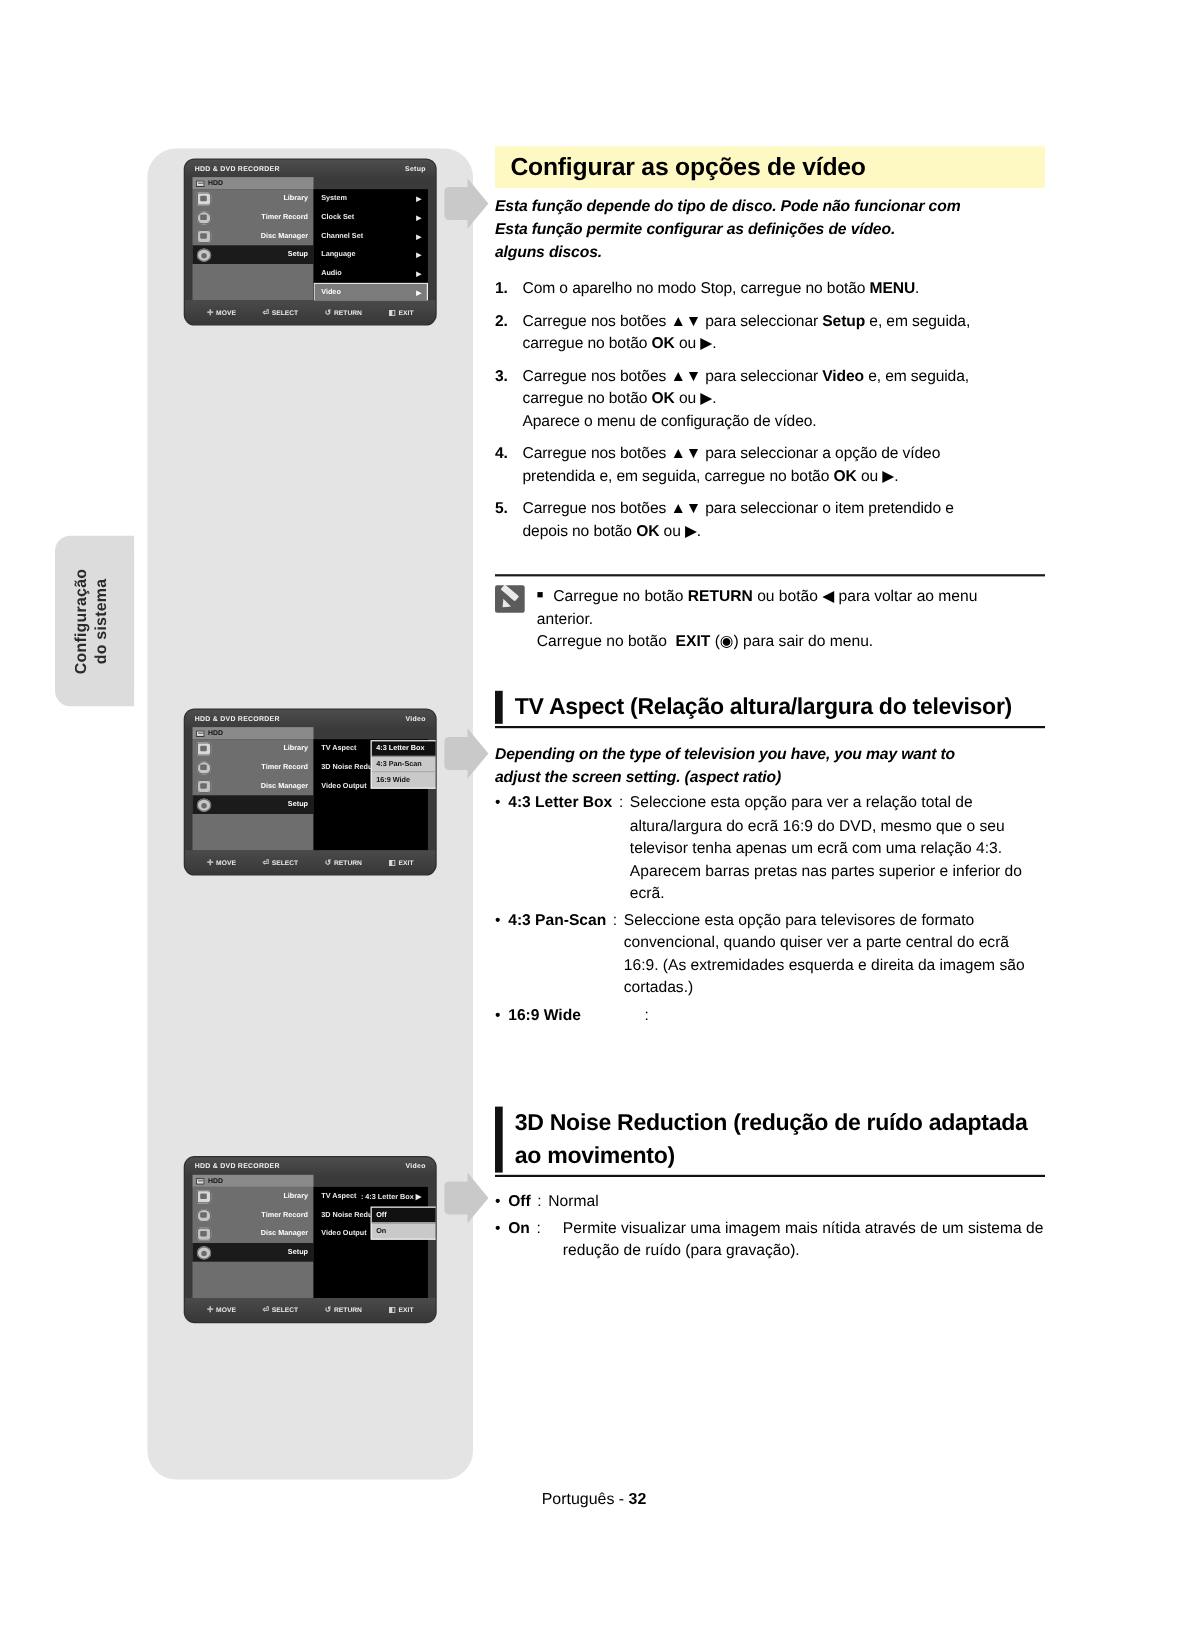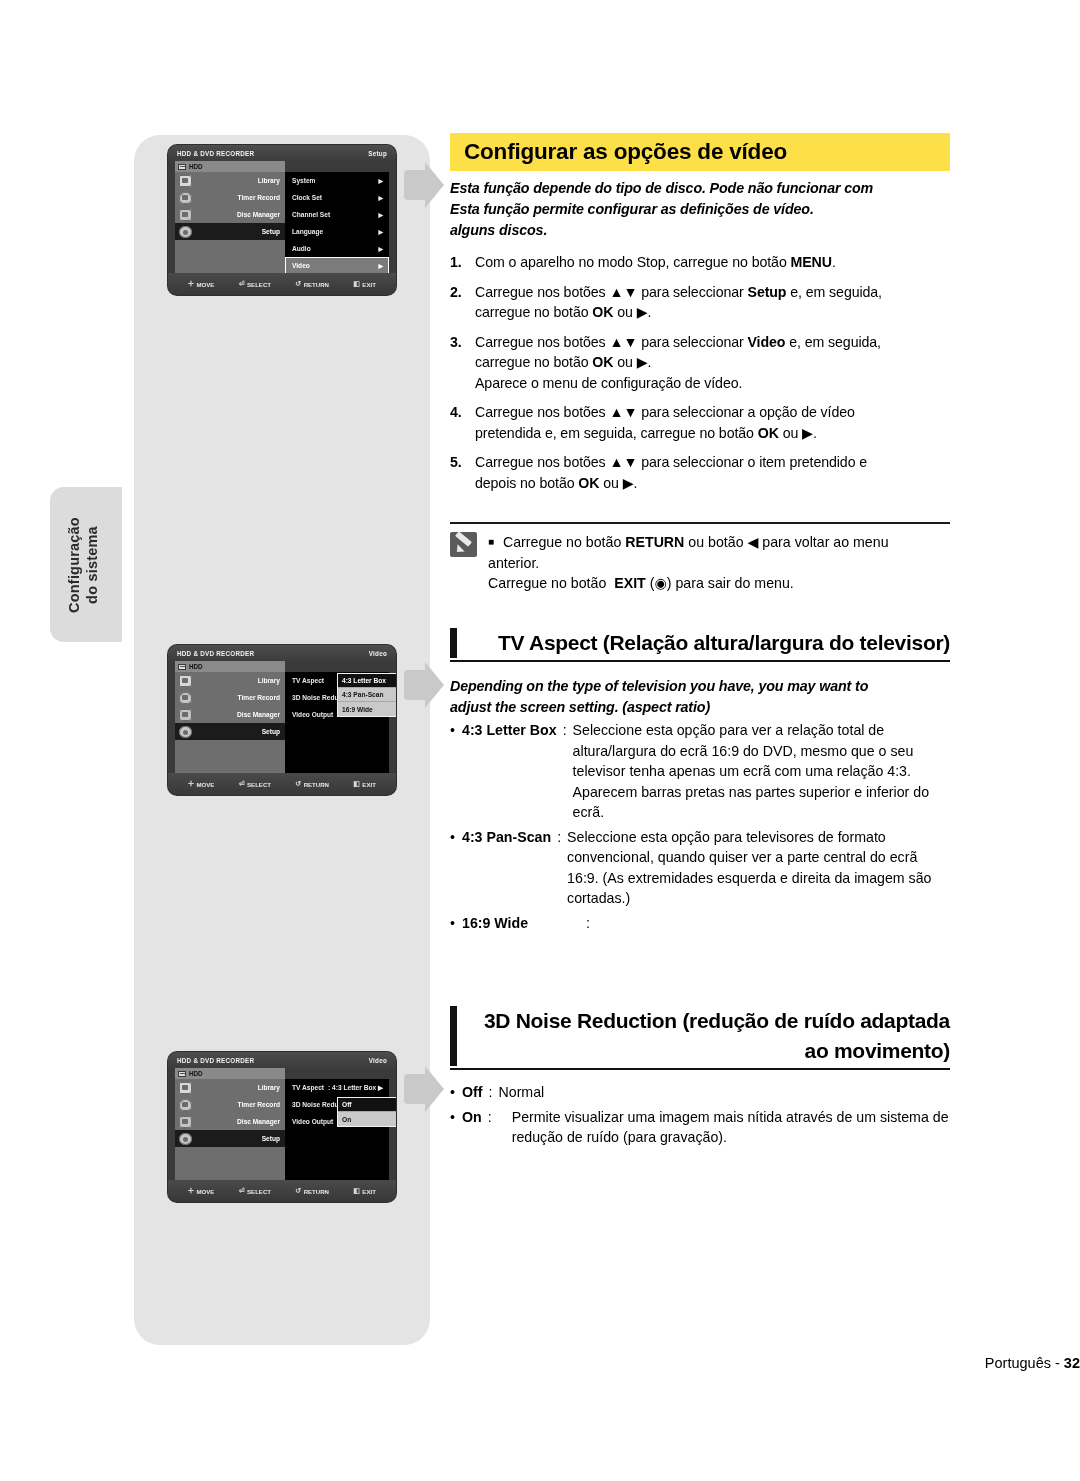--- a/index.html
+++ b/index.html
@@ -153,21 +153,21 @@
     position:absolute; left:0; right:0; bottom:0; height:22px;
     background:linear-gradient(#4a4a4a,#373737);
     display:flex; align-items:center; justify-content:space-around;
     font-size:6.1px; font-weight:bold; color:#e8e8e8;
     padding:0 8px;
   }
   .fb{ display:flex; align-items:center; gap:2.5px; }
   .fb .g{ font-size:7px; color:#d8d8d8; }
   h1.banner{
     position:absolute; left:450px; width:500px;
-    background:#fde047;
+    background:#fef9c3;
     font-size:22.5px; font-weight:bold; line-height:34px;
     margin:0; padding:2px 0 2px 14px;
     letter-spacing:-.2px;
   }
   .intro{
     position:absolute; left:450px; width:492px;
     font-size:14.3px; font-weight:bold; font-style:italic;
     line-height:21px; letter-spacing:-.15px;
   }
   .steps{ position:absolute; left:450px; width:500px; }
@@ -199,21 +199,21 @@
     border-right:5px solid transparent;border-bottom:6px solid #e9e9e9;
     transform:rotate(-135deg);
   }
   .note .ntext{ font-size:14.2px; line-height:20.5px; flex:1; }
   .sq{ font-size:10px; vertical-align:2px; margin-right:5px; }
 
   
   .sechead{
     position:absolute; left:450px; width:500px;
   }
-  .sechead .row{ display:flex; align-items:stretch;text-align:right; }
+  .sechead .row{ display:flex; align-items:stretch; }
   .sechead .bar{ width:7px; background:#111; flex:none; margin-right:11px; }
   .sechead h2{
     margin:0; font-size:21px; font-weight:bold; line-height:30px;
     letter-spacing:-.3px; flex:1;
   }
   .sechead .underline{ height:2px; background:#111; width:500px; margin-top:2px; }
 
   .bolditalic{
     position:absolute; left:450px; width:500px;
     font-size:14.3px; font-weight:bold; font-style:italic;
@@ -223,21 +223,21 @@
   
   .deflist{ position:absolute; left:450px; width:500px; }
   .defrow{ display:flex; font-size:14.2px; line-height:20.5px; margin-bottom:4px; }
   .defrow .bul{ width:12px; flex:none; }
   .defrow .term{ font-weight:bold; flex:none; }
   .defrow .colon{ width:16px; flex:none; text-align:center; }
   .defrow .desc{ flex:1; }
 
   .footer{
     position:absolute; left:0; top:1355px; width:1080px;
-    text-align:right; font-size:14.5px;
+    text-align:center; font-size:14.5px;
   }
   .footer .pg{ font-weight:bold; }
 </style>
 </head>
 <body>
 
 <div class="shots-panel"></div>
 
 <div class="side-tab">
   <div class="vtext">

